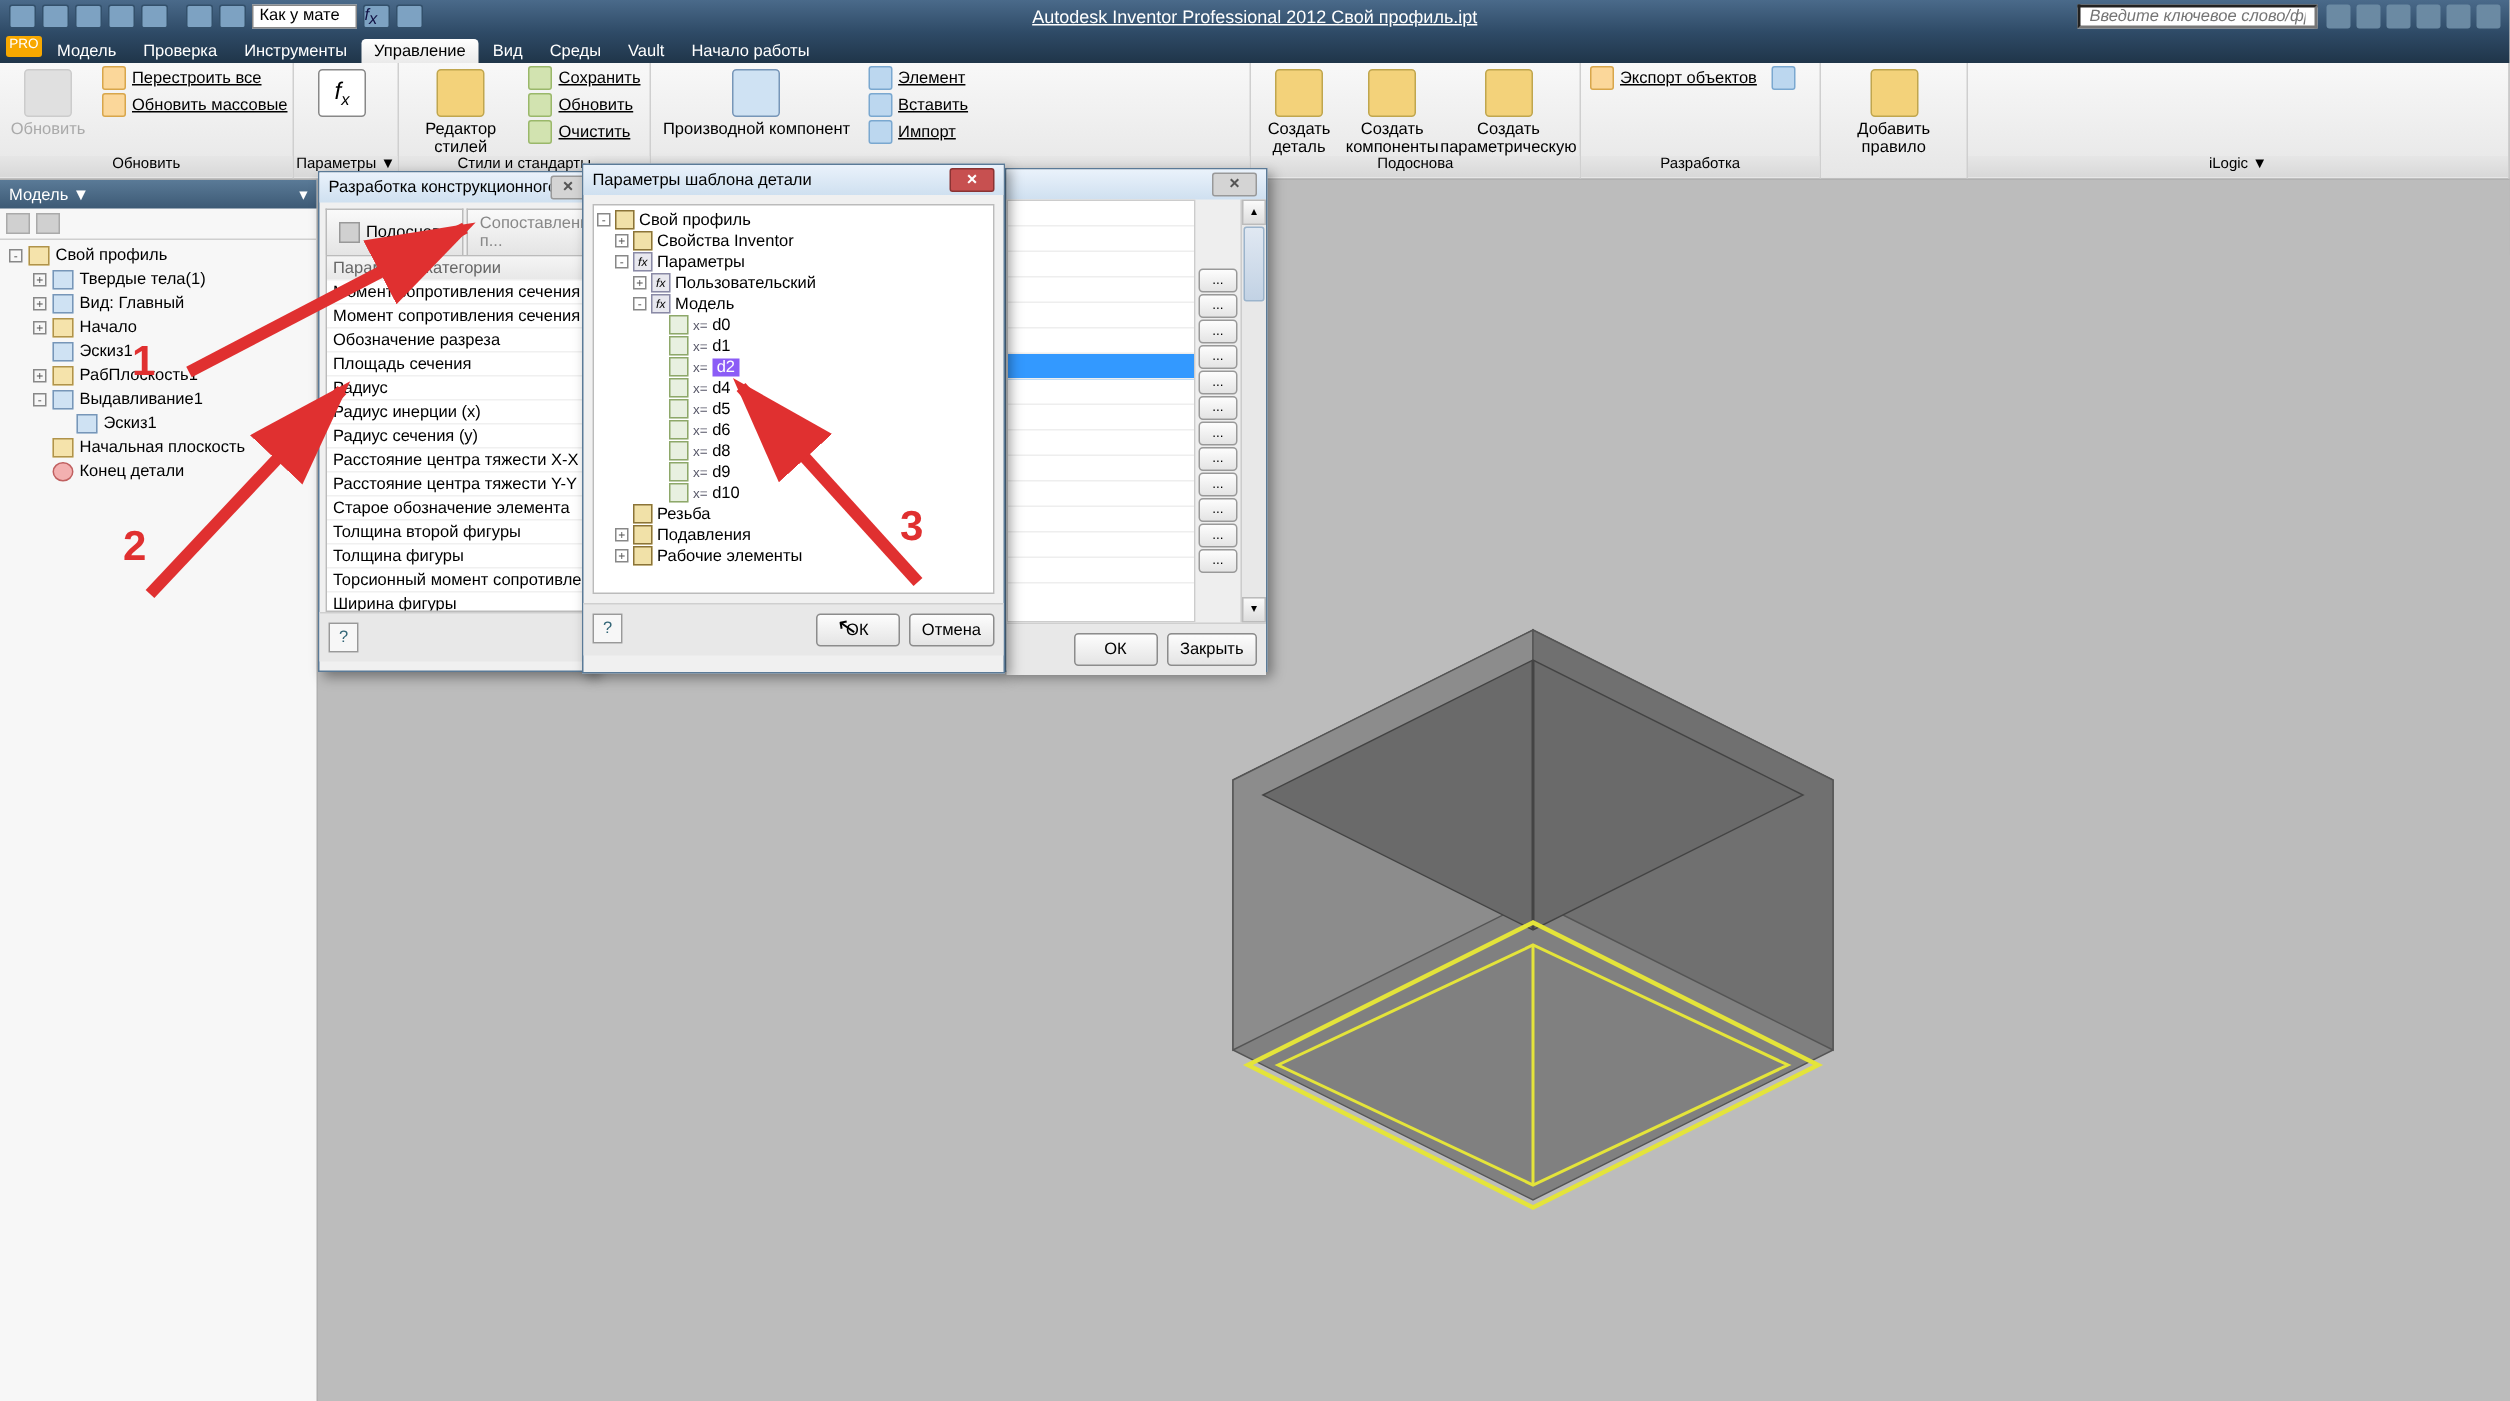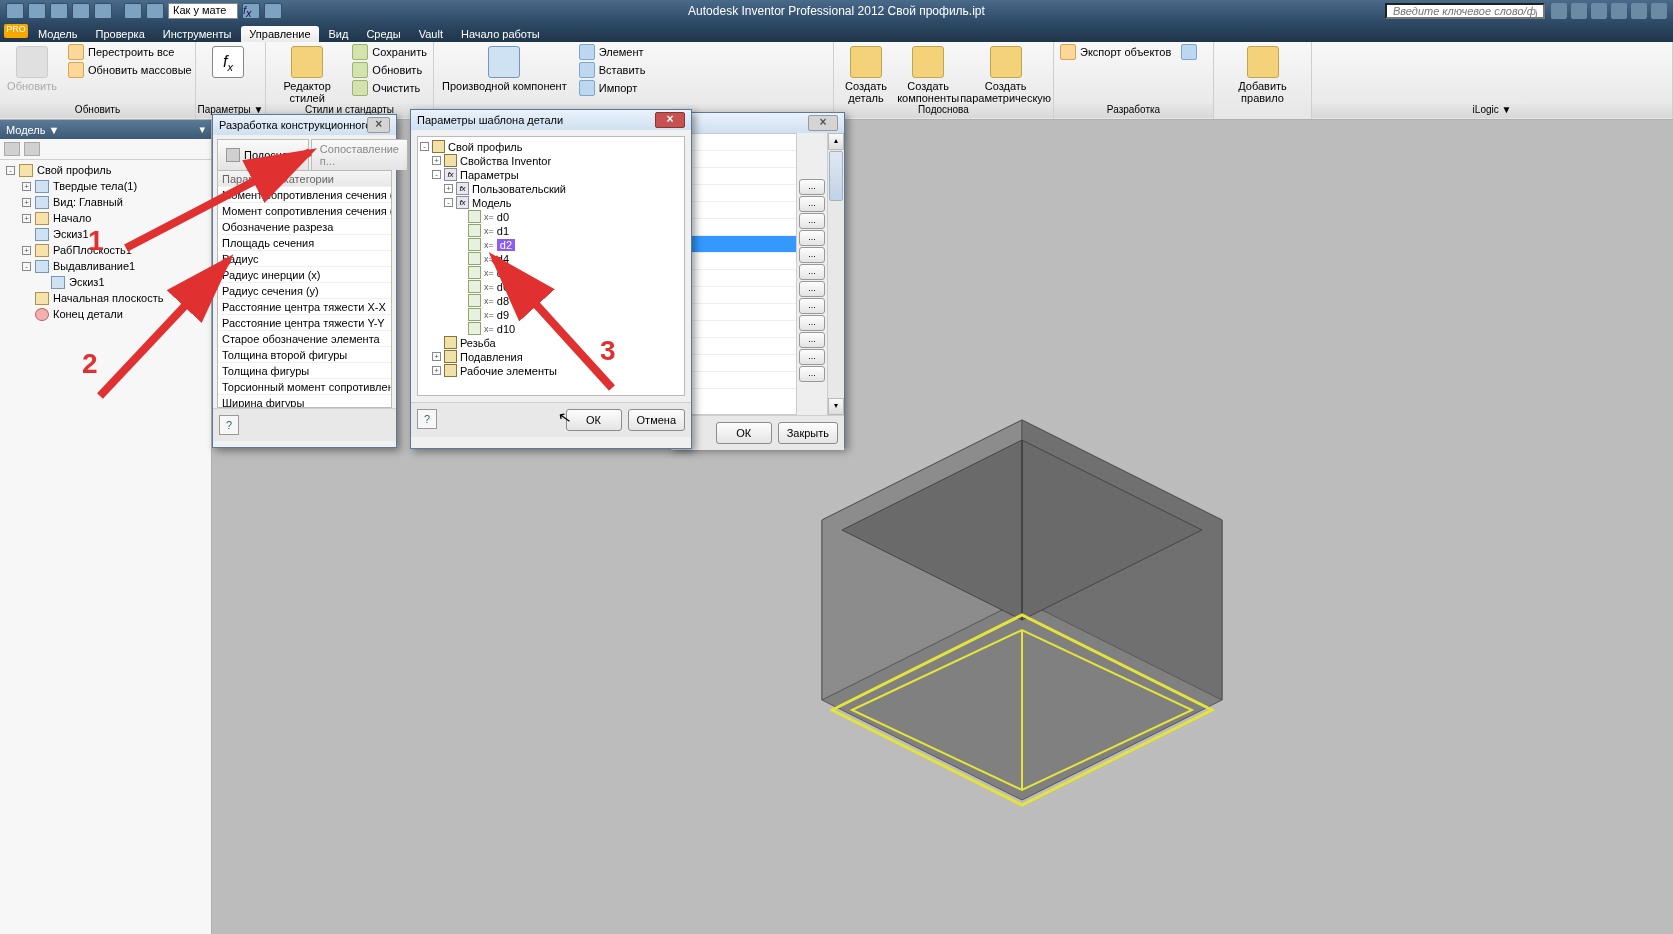--- a/index.html
+++ b/index.html
@@ -3,42 +3,42 @@
 <meta charset="utf-8">
 <style>
   * { box-sizing: border-box; margin: 0; padding: 0; font-family: "Segoe UI", Tahoma, sans-serif; font-size: 11px; }
   body { width: 1673px; height: 934px; background: #b7b7b7; overflow: hidden; position: relative; }
 
   
   .titlebar { height: 22px; background: linear-gradient(#4a6a8a,#2e4a66); color: #fff; display: flex; align-items: center; }
   .titlebar .qat { display: flex; gap: 4px; padding: 0 6px; }
   .titlebar .qat .qi { width: 18px; height: 16px; background: #7da2c2; border: 1px solid #33506b; border-radius: 2px; }
   .mat-sel { background: #fff; color: #000; border: 1px solid #888; height: 16px; padding: 0 4px; min-width: 70px; }
-  .titlebar .center { flex: 1; text-align: center; font-size: 12px; }
+  .titlebar .center { flex: 1; text-align: center; font-size: 12px; text-decoration: underline; }
   .titlebar .search { background: #fff; color: #888; padding: 1px 6px; width: 160px; height: 16px; font-style: italic; }
   .titlebar .ticons { display: flex; gap: 4px; padding: 0 6px; }
   .titlebar .ticons .ti { width: 16px; height: 16px; background: #6b8aa3; border-radius: 2px; }
 
   
   .tabs { height: 20px; background: linear-gradient(#2e4a66,#1f3549); display: flex; align-items: flex-end; padding-left: 30px; gap: 2px; color: #fff; }
   .tabs .pro { position: absolute; left: 4px; top: 24px; width: 24px; height: 14px; background: #f7a800; color: #fff; font-size: 9px; text-align: center; border-radius: 2px; }
   .tabs .tab { padding: 2px 8px; cursor: pointer; }
   .tabs .tab.active { background: linear-gradient(#fff,#eaeaea); color: #000; border-radius: 3px 3px 0 0; }
 
   
   .ribbon { height: 78px; background: linear-gradient(#f8f8f8,#e6e6e6); border-bottom: 1px solid #b0b0b0; display: flex; }
   .rgroup { border-right: 1px solid #cfcfcf; padding: 2px 4px; display: flex; flex-direction: column; justify-content: space-between; position: relative; }
   .rgroup .glabel { position: absolute; bottom: 1px; left: 0; right: 0; text-align: center; font-size: 10px; height: 14px; background: linear-gradient(#e6e6e6,#d8d8d8); }
   .rgroup .body { display: flex; gap: 6px; height: 60px; align-items: flex-start; }
   .rbtn-lg { display: flex; flex-direction: column; align-items: center; gap: 2px; padding: 2px 4px; cursor: pointer; text-align: center; line-height: 1.1; min-width: 56px; }
   .rbtn-lg .ic { width: 32px; height: 32px; background: #f3d27a; border: 1px solid #c0a64e; border-radius: 3px; }
   .rbtn-lg.disabled { color: #aaa; }
   .rbtn-lg.disabled .ic { background: #e0e0e0; border-color: #ccc; }
   .rcol { display: flex; flex-direction: column; gap: 2px; }
-  .ritem { display: flex; align-items: center; gap: 4px; padding: 0 2px; cursor: pointer; white-space: nowrap; }
+  .ritem { display: flex; align-items: center; gap: 4px; padding: 0 2px; cursor: pointer; white-space: nowrap; text-decoration: underline; }
   .ritem .ic { width: 16px; height: 16px; background: #d2e3b0; border: 1px solid #9ab86a; border-radius: 2px; }
   .ritem.orange .ic { background: #fbd79a; border-color: #d8a64b; }
   .ritem.blue   .ic { background: #bcd7ef; border-color: #7aa8d0; }
   .angle-combo { background: #fff; border: 1px solid #c7ab5a; padding: 0 4px; height: 18px; display: inline-flex; align-items: center; gap: 2px; }
 
   
   .workrow { position: absolute; top: 120px; left: 0; right: 0; bottom: 0; display: flex; }
 
   
   .mb { width: 212px; background: #f7f7f7; border-right: 1px solid #b0b0b0; display: flex; flex-direction: column; }
@@ -437,21 +437,21 @@
         <div class="row">Толщина фигуры</div>
         <div class="row">Торсионный момент сопротивления</div>
         <div class="row">Ширина фигуры</div>
       </div>
   </div>
   <div class="footer">
     <div class="hlp">?</div>
   </div>
 </div>
 
-<div class="dlg" style="left:410px; top:109px; width:282px; height:340px;">
+<div class="dlg" style="left:388px; top:109px; width:282px; height:340px;">
   <div class="tb">
     <span>Параметры шаблона детали</span>
     <div class="xbtn">×</div>
   </div>
   <div class="tree" id="d2-tree">
       <div class="tn l0">
         <span class="exp">-</span>
         <span class="ti "></span>
         <span>Свой профиль</span>
       </div>

